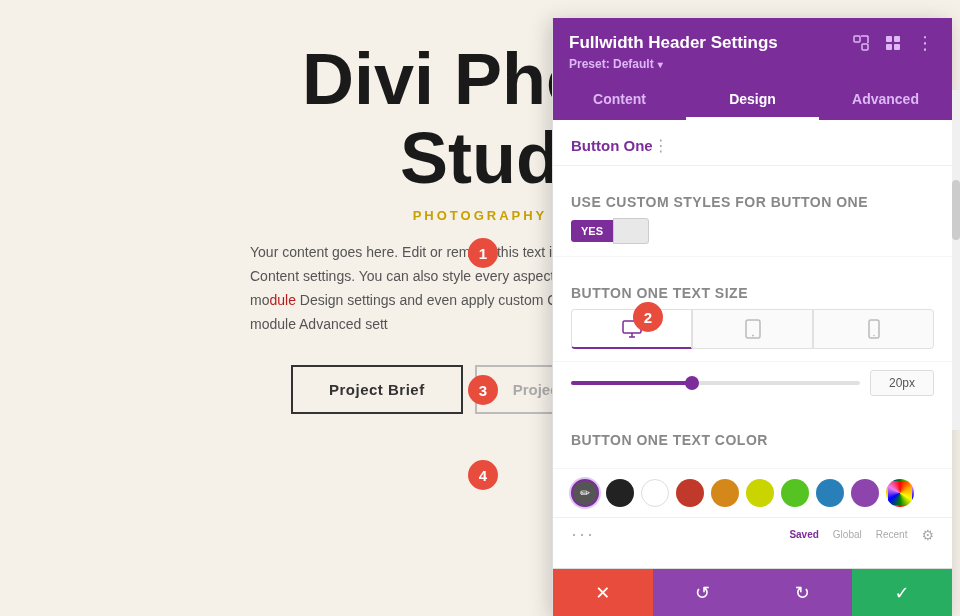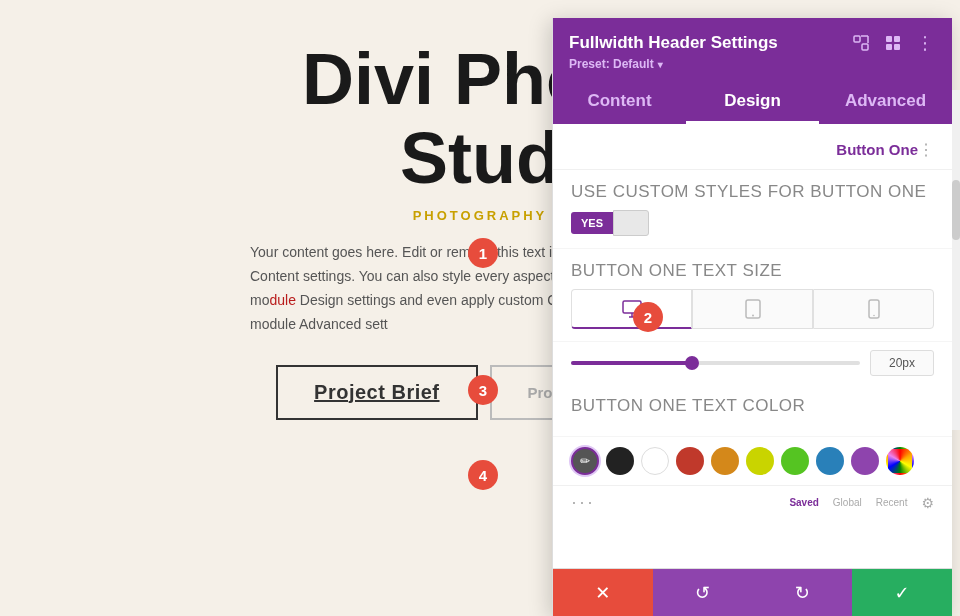--- a/index.html
+++ b/index.html
@@ -48,25 +48,24 @@
     .buttons-row {
       display: flex;
       gap: 12px;
     }
 
     .btn-outline {
       border: 2px solid #333;
       background: transparent;
       color: #333;
       padding: 14px 36px;
-      font-size: 20px;
+      font-size: 15px;
       font-weight: 600;
       cursor: pointer;
       letter-spacing: 0.5px;
-      text-decoration: underline;
     }
 
     .btn-ghost {
       border: 2px solid #bbb;
       background: transparent;
       color: #aaa;
       padding: 14px 36px;
       font-size: 15px;
       font-weight: 600;
       cursor: pointer;
@@ -138,42 +137,42 @@
     .panel-tabs {
       display: flex;
       background: #7b2d99;
     }
 
     .panel-tab {
       flex: 1;
       text-align: center;
       padding: 10px 0;
       color: #ddb8f5;
-      font-size: 17px;
+      font-size: 14px;
       font-weight: 600;
       cursor: pointer;
       border-bottom: 3px solid transparent;
     }
 
     .panel-tab.active {
       color: #fff;
       border-bottom: 3px solid #fff;
     }
 
     .panel-body {
       flex: 1;
       overflow-y: auto;
       padding: 0 0 60px;
     }
 
     
     .section-header {
       display: flex;
       align-items: center;
-      justify-content: flex-end;
+      justify-content: flex-start;
       padding: 16px 18px 10px;
       border-bottom: 1px solid #f0f0f0;
     }
 
     .section-title {
       color: #7b2d99;
       font-size: 15px;
       font-weight: 700;
     }
 
@@ -182,26 +181,27 @@
       cursor: pointer;
       font-size: 16px;
     }
 
     .field-row {
       padding: 12px 18px;
       border-bottom: 1px solid #f5f5f5;
     }
 
     .field-label {
-      font-size: 17px;
+      font-size: 14px;
       color: #888;
-      font-weight: 400;
+      font-weight: 700;
       text-transform: uppercase;
       letter-spacing: 0.5px;
       margin-bottom: 8px;
+      margin-top: 16px;
     }
 
     
     .toggle-wrap {
       display: flex;
       align-items: center;
       gap: 0;
     }
 
     .toggle-yes {

